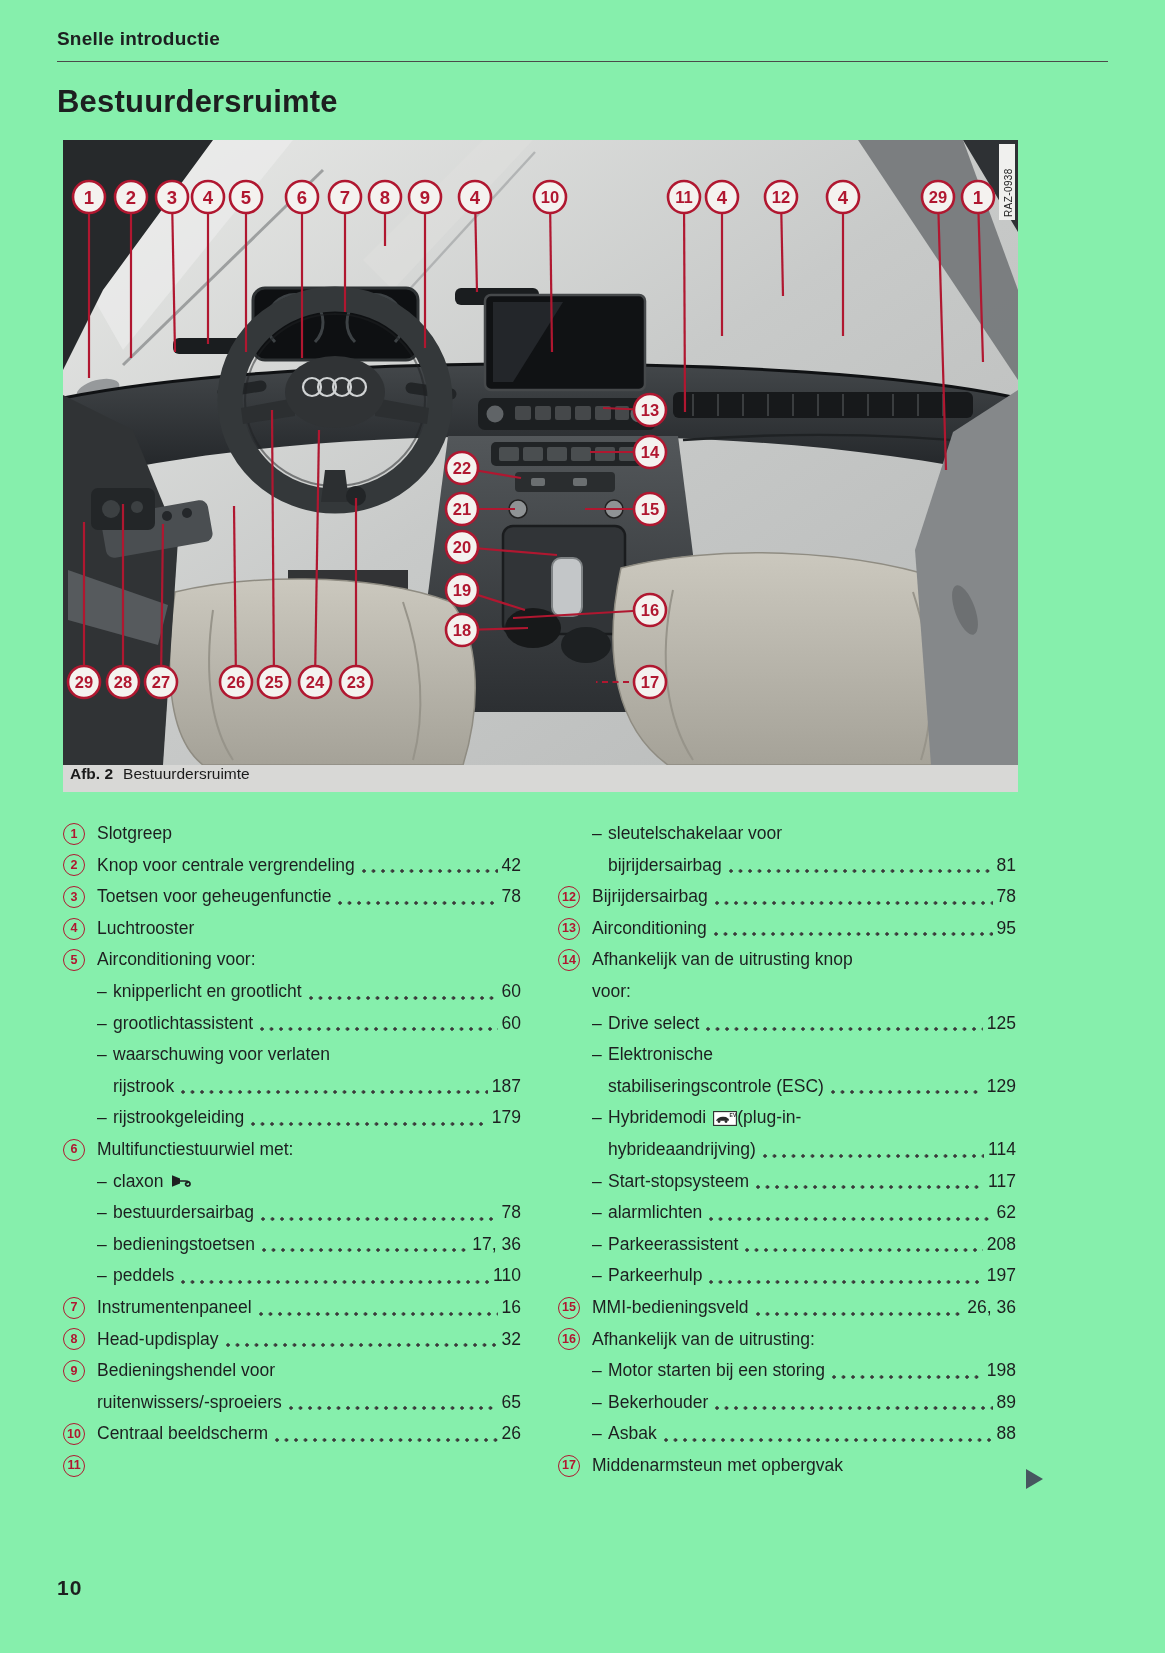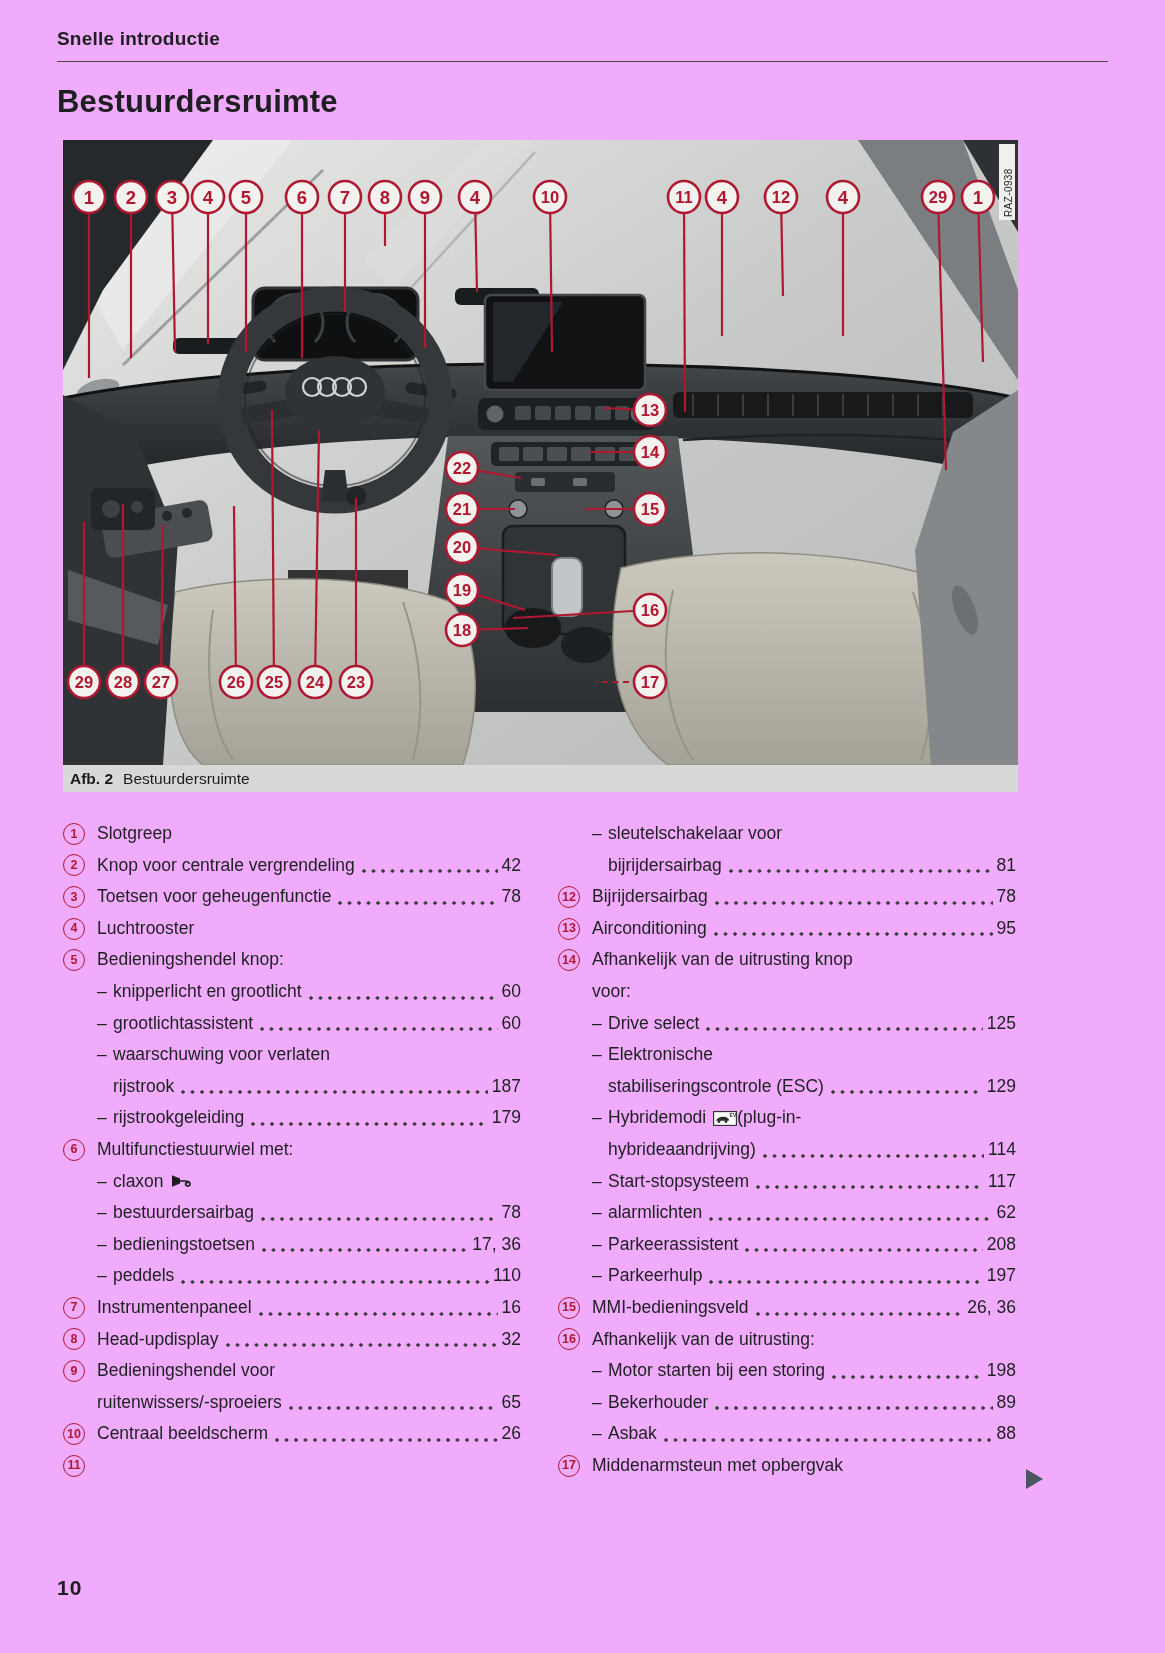--- a/index.html
+++ b/index.html
@@ -1,24 +1,24 @@
 <!DOCTYPE html>
 <html style="--red: #b01730;"><head>
 <meta charset="utf-8">
 <style>
   :root{ --red:#b01730; --ink:#1d1f20; }
   html,body{margin:0;padding:0;background:#ffffff;}
-  .page{position:relative;width:1165px;height:1653px;background:#f0abfc;
+  .page{position:relative;width:1165px;height:1653px;background:#86efac;
         font-family:"Liberation Sans",sans-serif;color:var(--ink);overflow:hidden;}
   .kicker{position:absolute;left:57px;top:28px;font-size:19px;font-weight:bold;letter-spacing:.2px;}
   .rule{position:absolute;left:57px;top:61px;width:1051px;height:1px;background:#4a4a4a;}
   .title{position:absolute;left:57px;top:84px;font-size:31px;font-weight:bold;letter-spacing:.2px;}
   .figure{position:absolute;left:63px;top:140px;width:955px;}
   .figure svg{display:block;}
-  .caption{width:955px;height:27px;background:#d8d8d6;display:flex;align-items:center;
+  .caption{width:955px;height:27px;background:#d8d8d6;display:flex;
             box-sizing:border-box;padding-left:7px;font-size:15.5px;color:#1b1b1b;}
   .caption .cap-label{font-weight:bold;margin-right:10px;}
   .legend-col{position:absolute;top:818px;width:458px;}
   #legend-left{left:63px;}
   #legend-right{left:558px;}
   .legend-row{display:flex;height:31.6px;line-height:31.6px;font-size:17.5px;}
   .bslot{flex:0 0 34px;display:flex;}
   .badge{width:22px;height:22px;box-sizing:border-box;border:1.7px solid var(--red);
          border-radius:50%;color:var(--red);font-size:12.5px;font-weight:bold;
          display:flex;align-items:center;justify-content:center;align-self:center;line-height:1;}
@@ -389,21 +389,21 @@
       <div class="legend-row">
         <span class="bslot">
           <span class="badge">4</span>
         </span>
         <span class="txt">Luchtrooster</span>
       </div>
       <div class="legend-row">
         <span class="bslot">
           <span class="badge">5</span>
         </span>
-        <span class="txt">Bedieningshendel knop:</span>
+        <span class="txt">Airconditioning voor:</span>
       </div>
       <div class="legend-row">
         <span class="bslot"></span>
         <span class="dash">–</span>
         <span class="txt">knipperlicht en grootlicht</span>
         <span class="leader"></span>
         <span class="page-num">60</span>
       </div>
       <div class="legend-row">
         <span class="bslot"></span>

